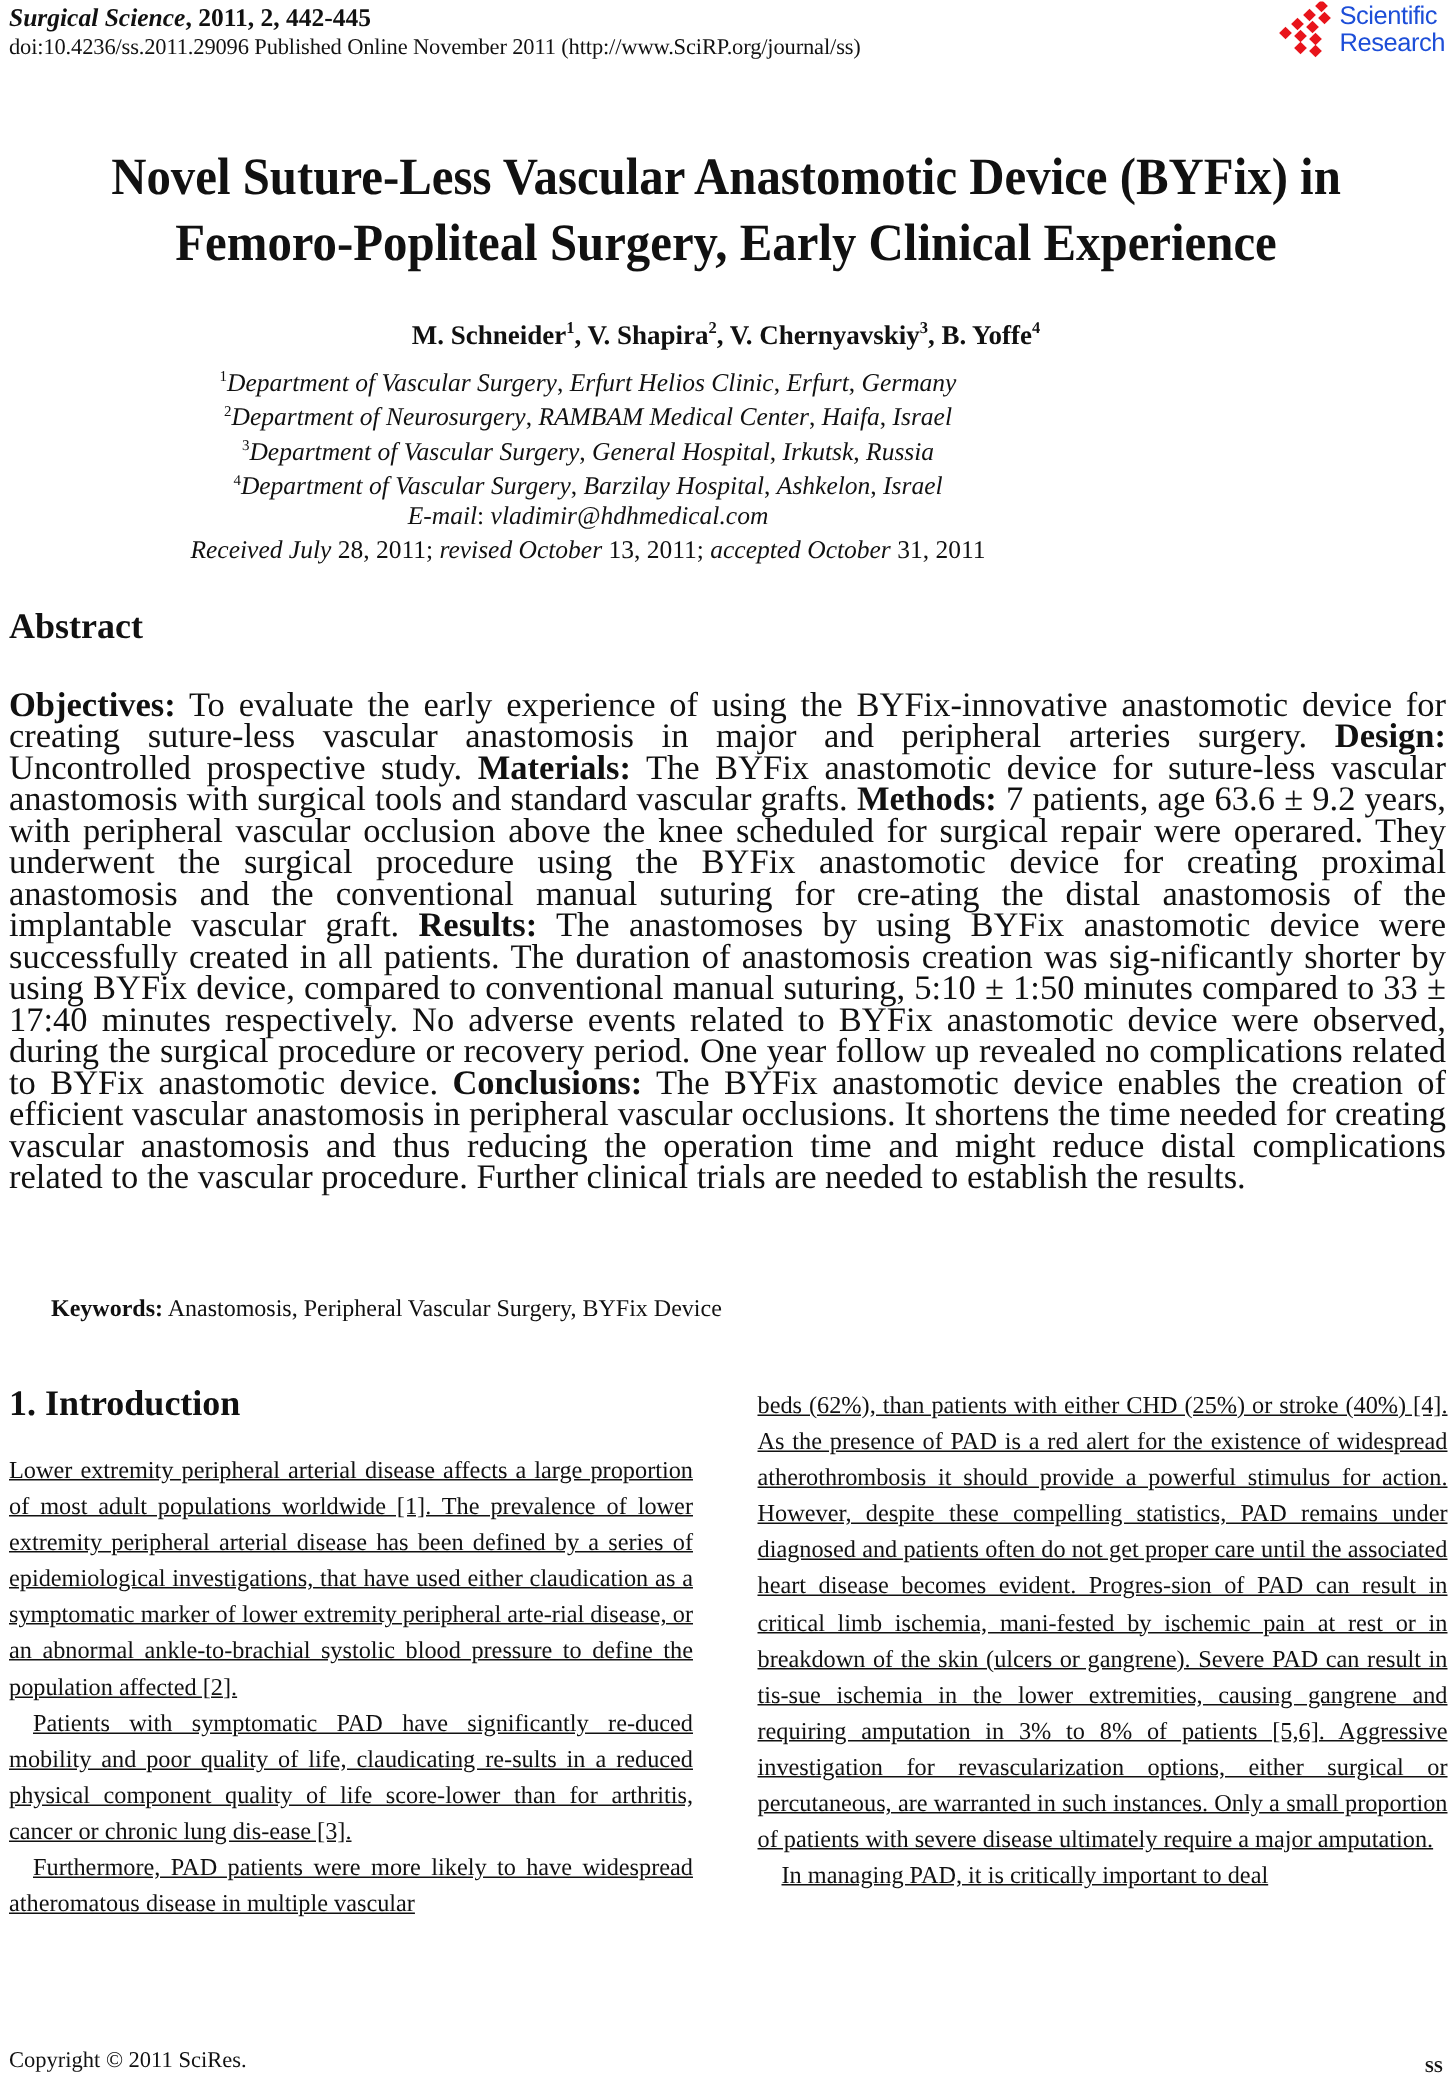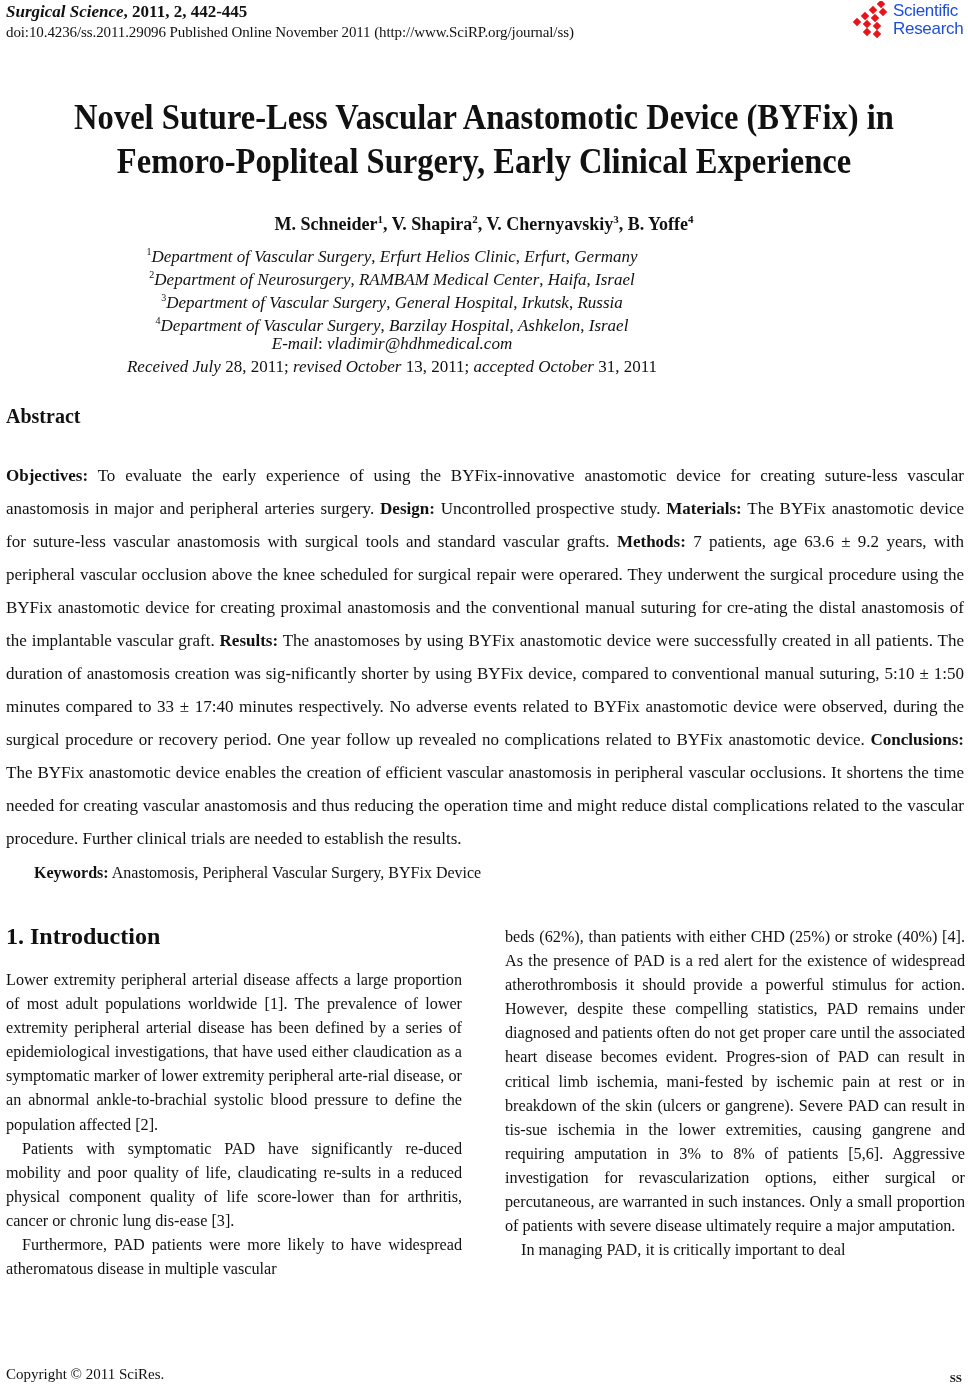--- a/index.html
+++ b/index.html
@@ -18,30 +18,30 @@
 
   .title { position: absolute; left: 0; top: 96px; width: 968px; text-align: center;
     font-size: 35px; font-weight: bold; line-height: 44px; transform: scaleX(0.93); transform-origin: center top; }
 
   .authors { position: absolute; left: 0; top: 213px; width: 968px; text-align: center; font-size: 18px; font-weight: bold; }
   .authors sup { font-size: 11px; }
   .aff { position: absolute; left: 0; width: 784px; text-align: center; font-size: 17px; line-height: 20px; font-style: italic; }
   .aff .n { font-style: normal; }
   .aff sup { font-size: 10px; font-style: normal; }
 
-  .h-abstract { position: absolute; left: 6px; top: 405px; font-size: 20px; font-weight: bold; }
-  .abstract { position: absolute; left: 6px; top: 459px; width: 958px; font-size: 17px; line-height: 33px; text-align: justify; }
+  .h-abstract { position: absolute; left: 6px; top: 405px; font-size: 24px; font-weight: bold; }
+  .abstract { position: absolute; left: 6px; top: 459px; width: 958px; font-size: 23px; line-height: 21px; text-align: justify; }
   .abstract b { font-weight: bold; }
   .keywords { position: absolute; left: 6px; top: 864px; width: 958px; font-size: 16px; margin-left: 28px; }
 
   .h-intro { position: absolute; left: 6px; top: 923px; font-size: 24px; font-weight: bold; }
   .col { position: absolute; font-size: 16.2px; line-height: 24.1px; text-align: justify; }
   .col-left { left: 6px; top: 968px; width: 456px; }
   .col-right { left: 505px; top: 925px; width: 460px; }
-  .col p { margin: 0; }
+  .col p { margin: 0; text-decoration: underline; }
   .col p.ind { text-indent: 16px; }
 
   .footer-left { position: absolute; left: 6px; top: 1366px; font-size: 15px; }
   .footer-right { position: absolute; right: 6px; top: 1372px; font-size: 11px; font-weight: bold; }
 </style>
 </head>
 <body>
 
 <div class="journal"><i>Surgical Science</i><span>, 2011, 2, 442-445</span></div>
 <div class="doi">doi:10.4236/ss.2011.29096 Published Online November 2011 (http://www.SciRP.org/journal/ss)</div>

